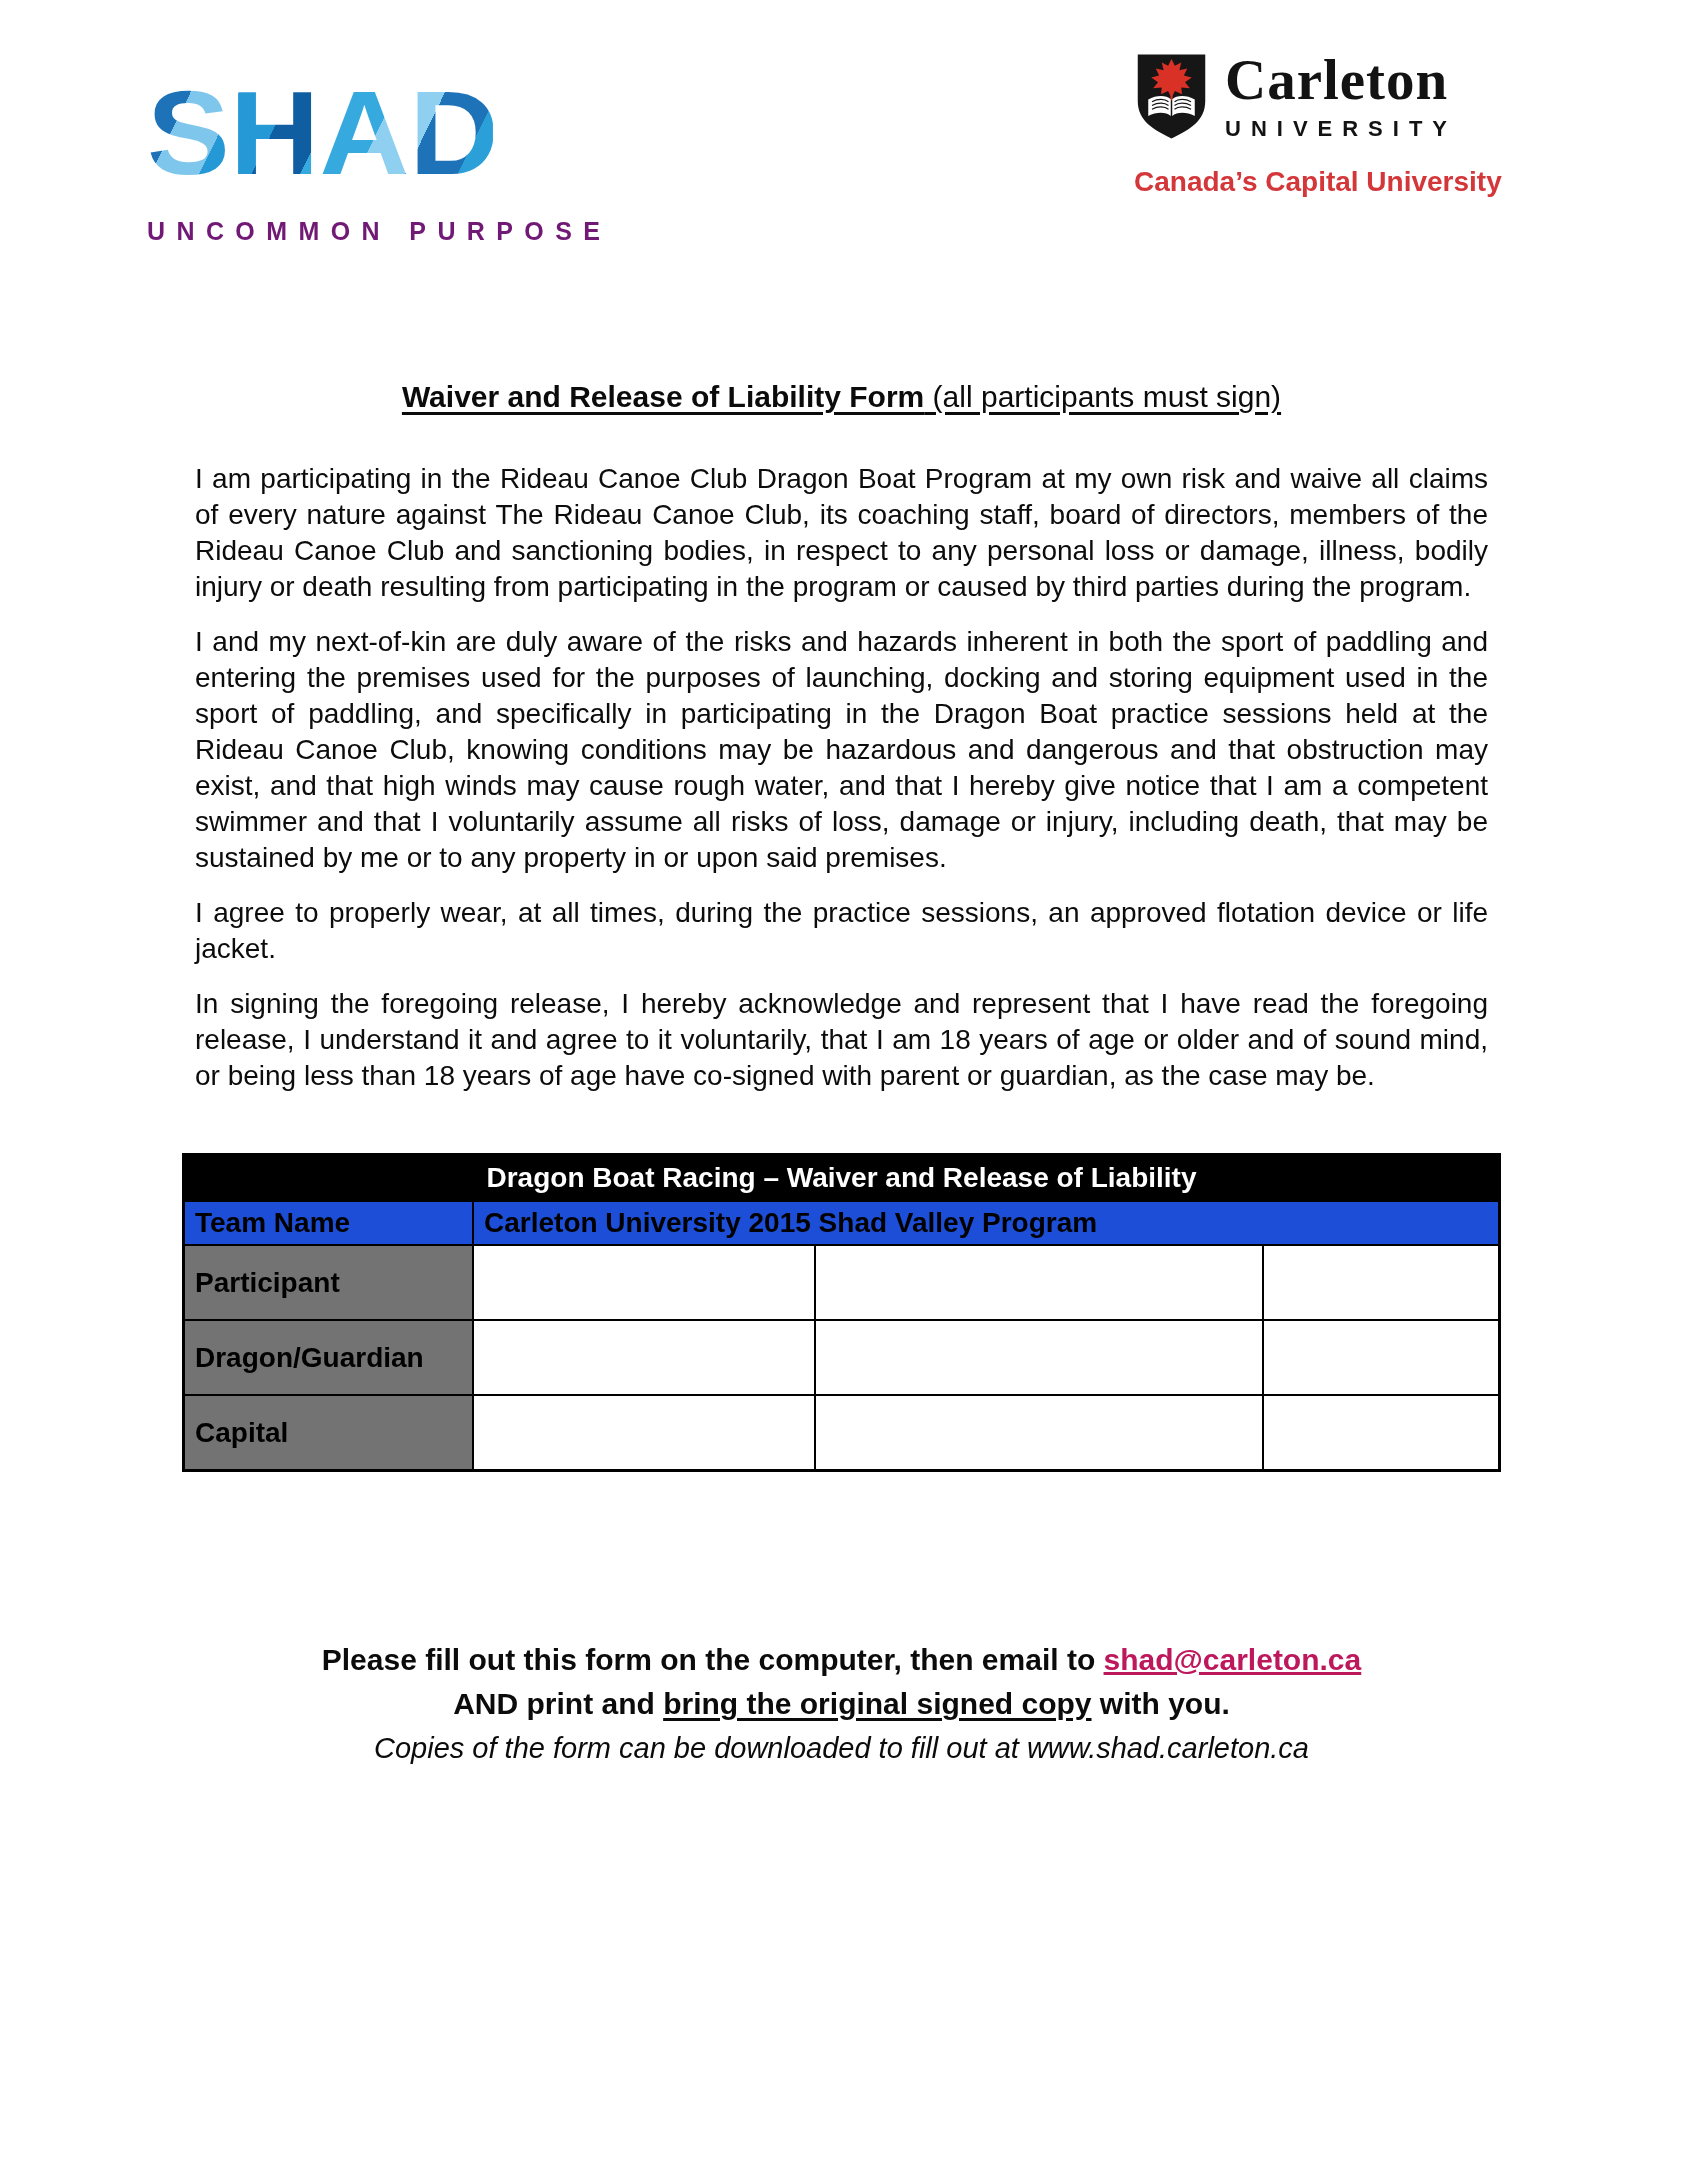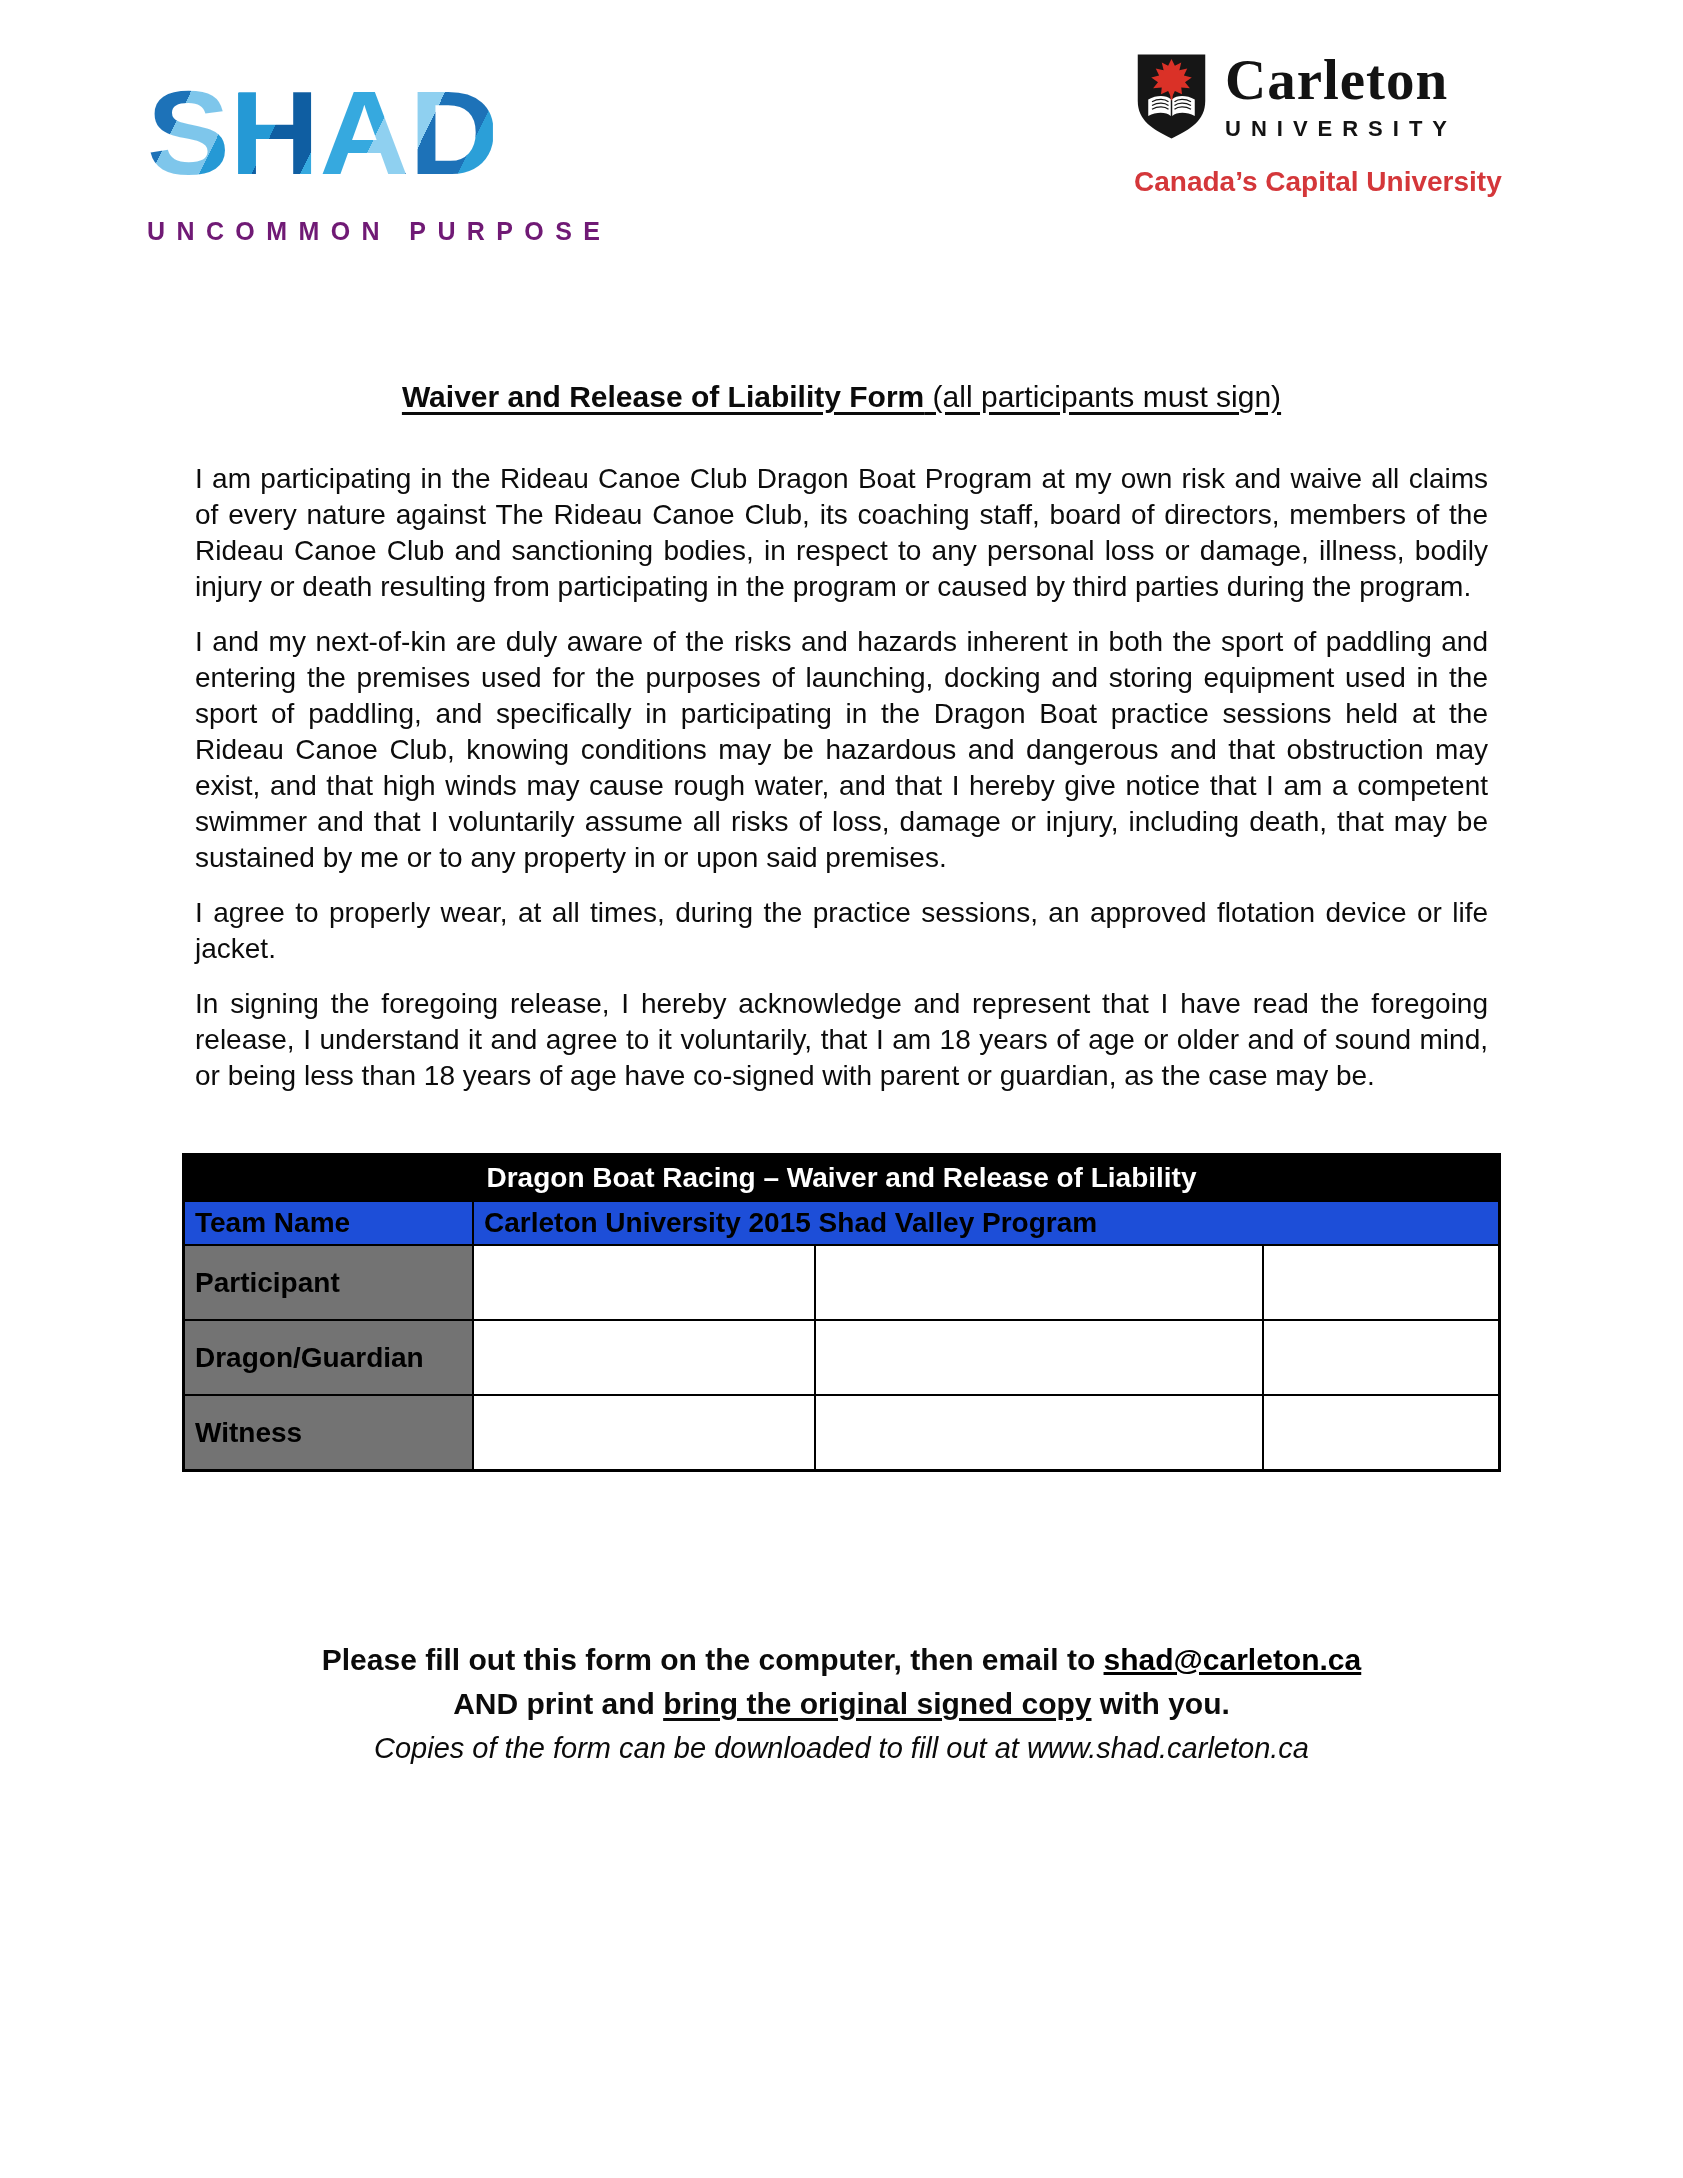--- a/index.html
+++ b/index.html
@@ -76,21 +76,21 @@
   td.t-rowlabel{background:#737373;font-weight:bold;height:69px;vertical-align:middle;}
   td.t-input{background:#ffffff;}
   
   .footer{margin-top:166px;text-align:center;color:#0b0b0b;}
   .footer .f-bold{font-size:30px;font-weight:bold;line-height:44px;}
   .footer .f-italic{
     font-family:"Liberation Sans", sans-serif;
     font-size:29px;font-style:italic;line-height:44px;
   }
   .footer a.email-link{
-    color:#000000;text-decoration:underline;font-weight:bold;cursor:pointer;
+    color:#be185d;text-decoration:underline;font-weight:bold;cursor:pointer;
   }
   .footer .u{text-decoration:underline;text-decoration-thickness:2.5px;text-underline-offset:4px;}
 </style>
 </head>
 <body>
 
 <div class="page">
 
   <div class="shad-logo">
     <div class="shad-wordmark">SHAD</div>
@@ -153,21 +153,21 @@
           <td class="t-input"></td>
           <td class="t-input"></td>
         </tr>
         <tr>
           <td class="t-rowlabel">Dragon/Guardian</td>
           <td class="t-input"></td>
           <td class="t-input"></td>
           <td class="t-input"></td>
         </tr>
         <tr>
-          <td class="t-rowlabel">Witness</td>
+          <td class="t-rowlabel">Capital</td>
           <td class="t-input"></td>
           <td class="t-input"></td>
           <td class="t-input"></td>
         </tr>
       </tbody>
     </table>
 
     <div class="footer">
       <div class="f-bold">
         <span>Please fill out this form on the computer, then email to </span><a class="email-link">shad@carleton.ca</a>

